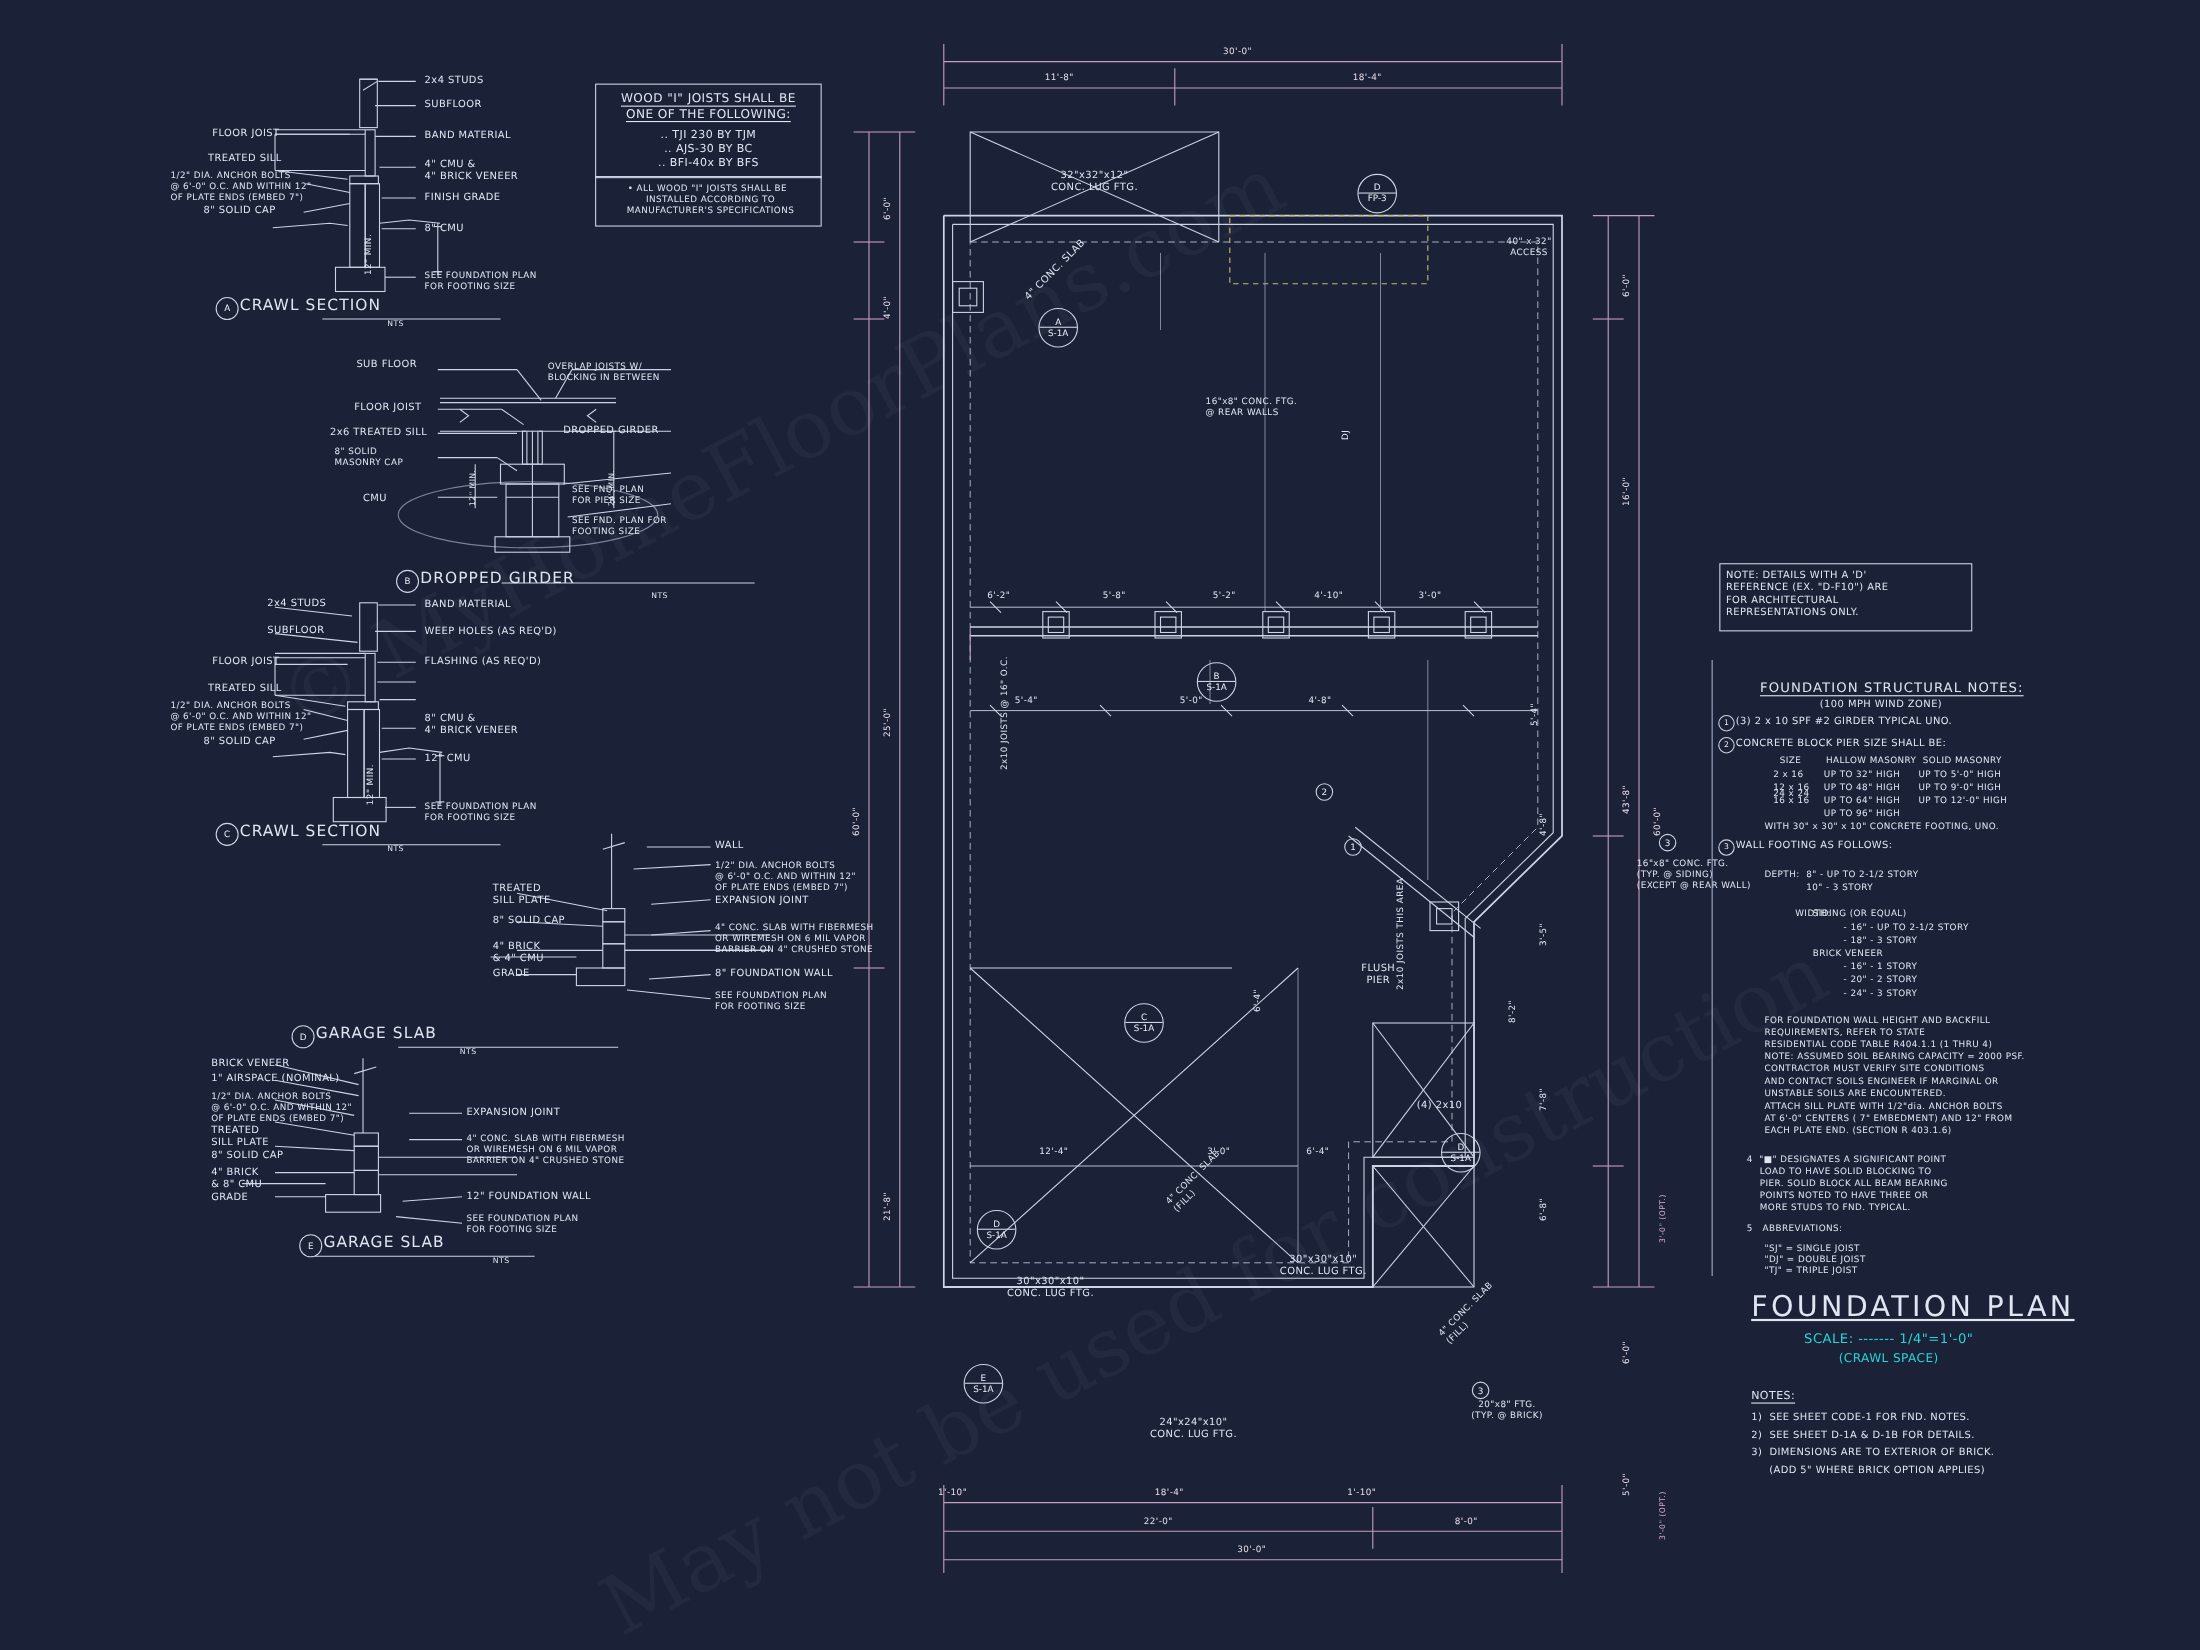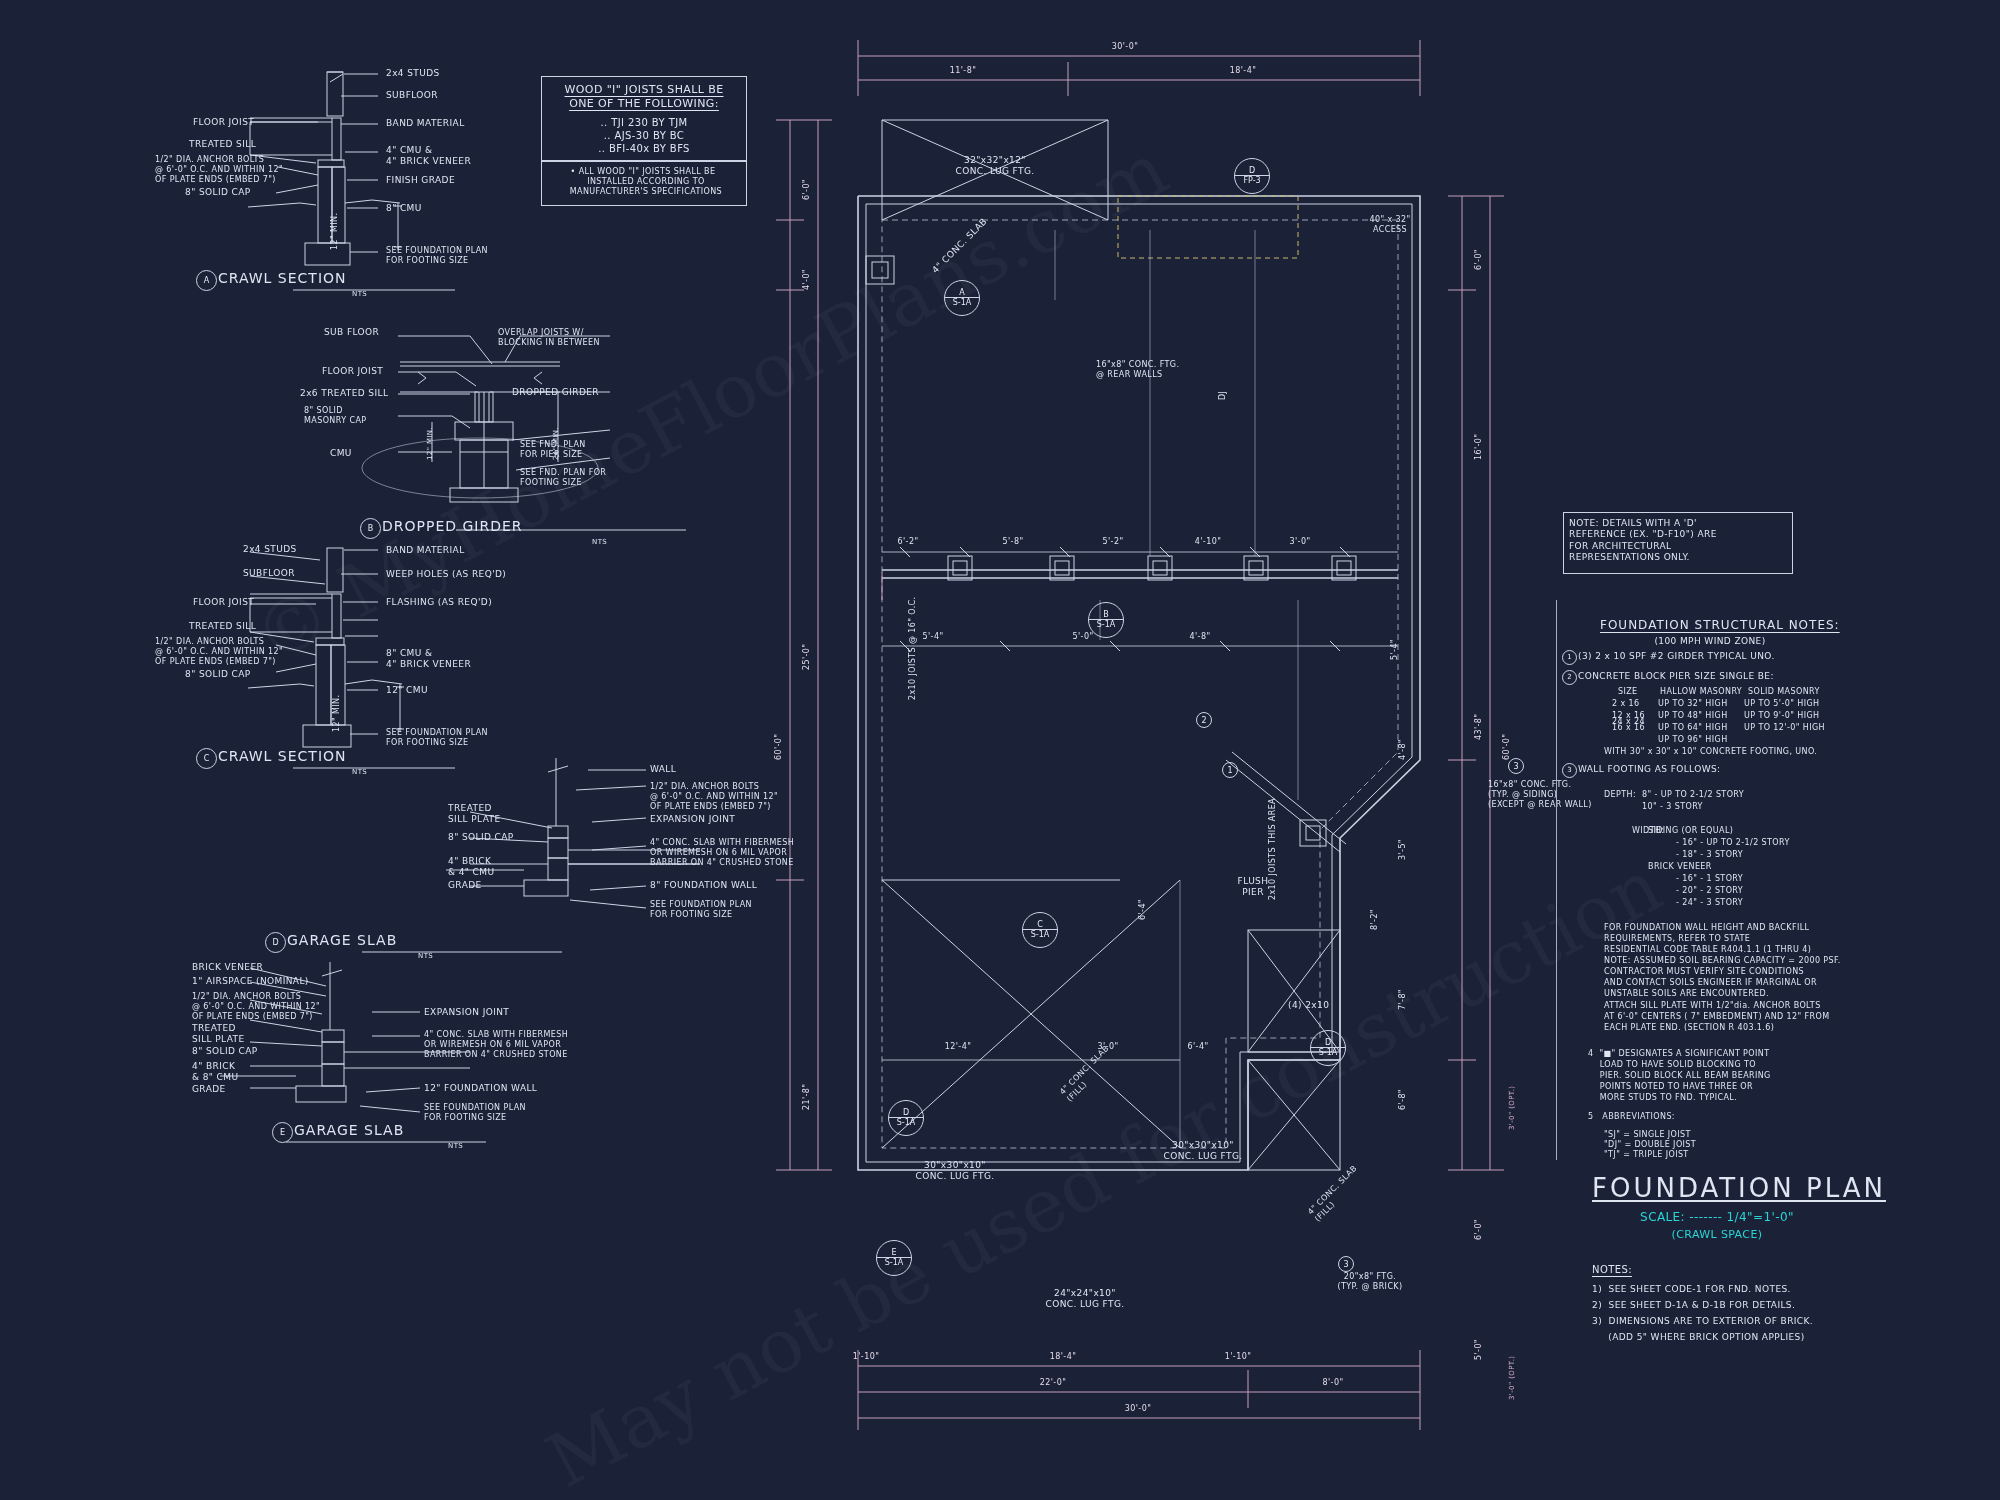--- a/index.html
+++ b/index.html
@@ -588,21 +588,21 @@
   <div class="txt t9 ctr" style="left:1600px;top:636px;width:220px;">(100 MPH WIND ZONE)</div>
 
   <div class="circ" style="left:1562px;top:650px;width:13px;height:13px;">
     <div class="a" style="font-size:7px;">1</div>
   </div>
   <div class="txt t9" style="left:1578px;top:651px;">(3) 2 x 10 SPF #2 GIRDER TYPICAL UNO.</div>
 
   <div class="circ" style="left:1562px;top:670px;width:13px;height:13px;">
     <div class="a" style="font-size:7px;">2</div>
   </div>
-  <div class="txt t9" style="left:1578px;top:671px;">CONCRETE BLOCK PIER SIZE SINGLE BE:</div>
+  <div class="txt t9" style="left:1578px;top:671px;">CONCRETE BLOCK PIER SIZE SHALL BE:</div>
 
   <div class="txt t8" style="left:1618px;top:687px;">SIZE</div>
   <div class="txt t8" style="left:1660px;top:687px;">HALLOW MASONRY</div>
   <div class="txt t8" style="left:1748px;top:687px;">SOLID MASONRY</div>
 
   <div class="txt t8" style="left:1612px;top:699px;">2 x 16</div>
   <div class="txt t8" style="left:1658px;top:699px;">UP TO 32" HIGH</div>
   <div class="txt t8" style="left:1744px;top:699px;">UP TO 5'-0" HIGH</div>
 
   <div class="txt t8" style="left:1612px;top:711px;">12 x 16</div>

